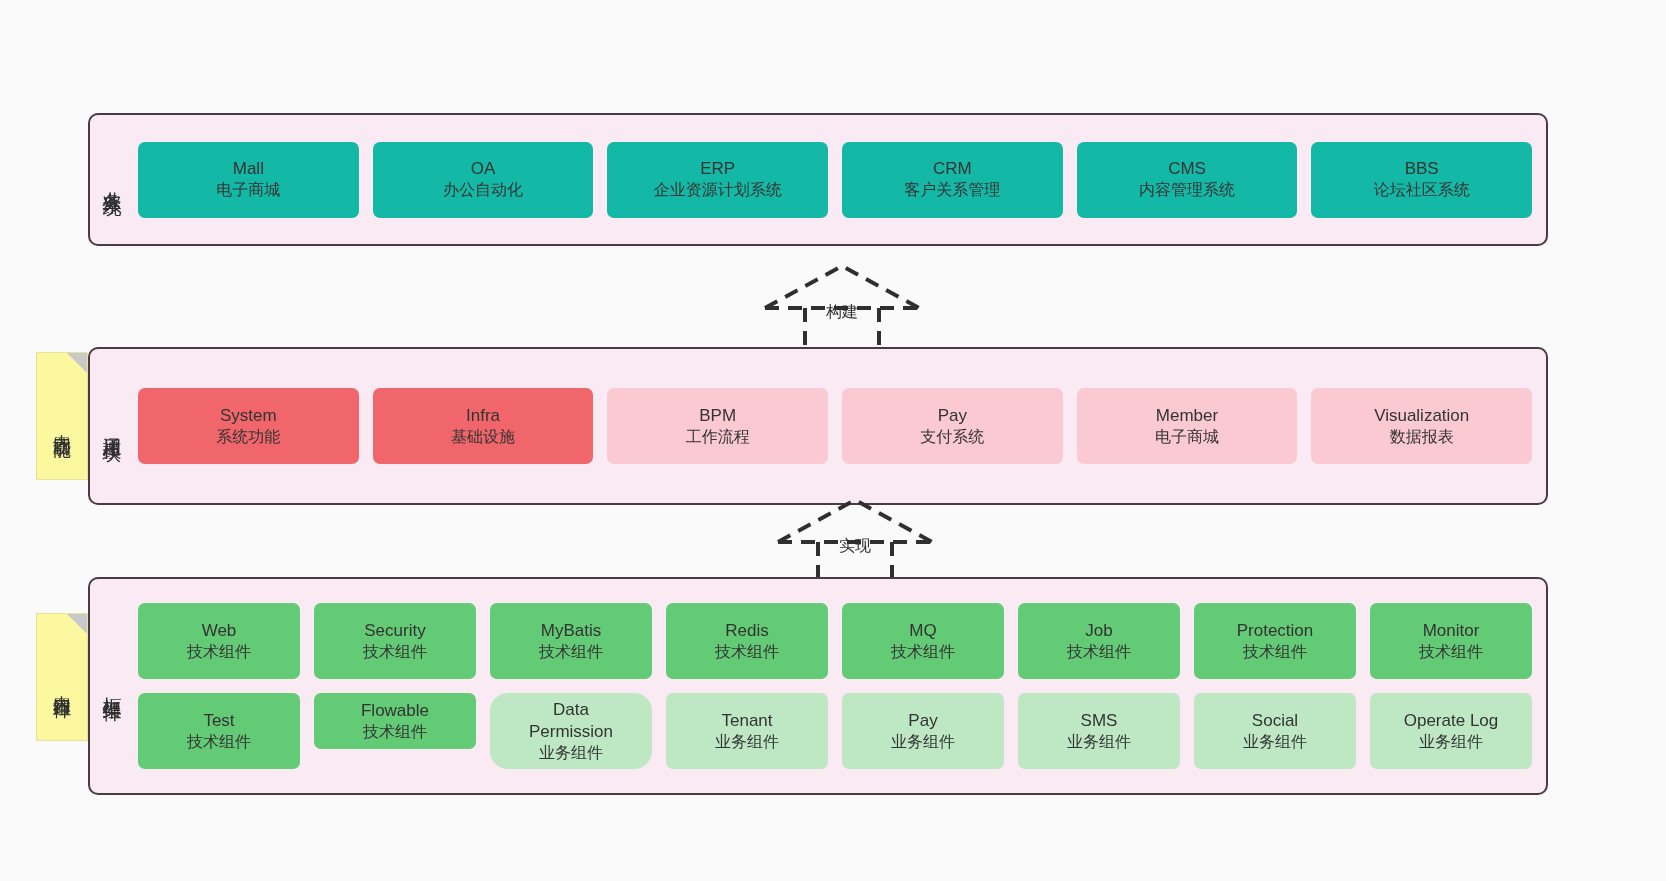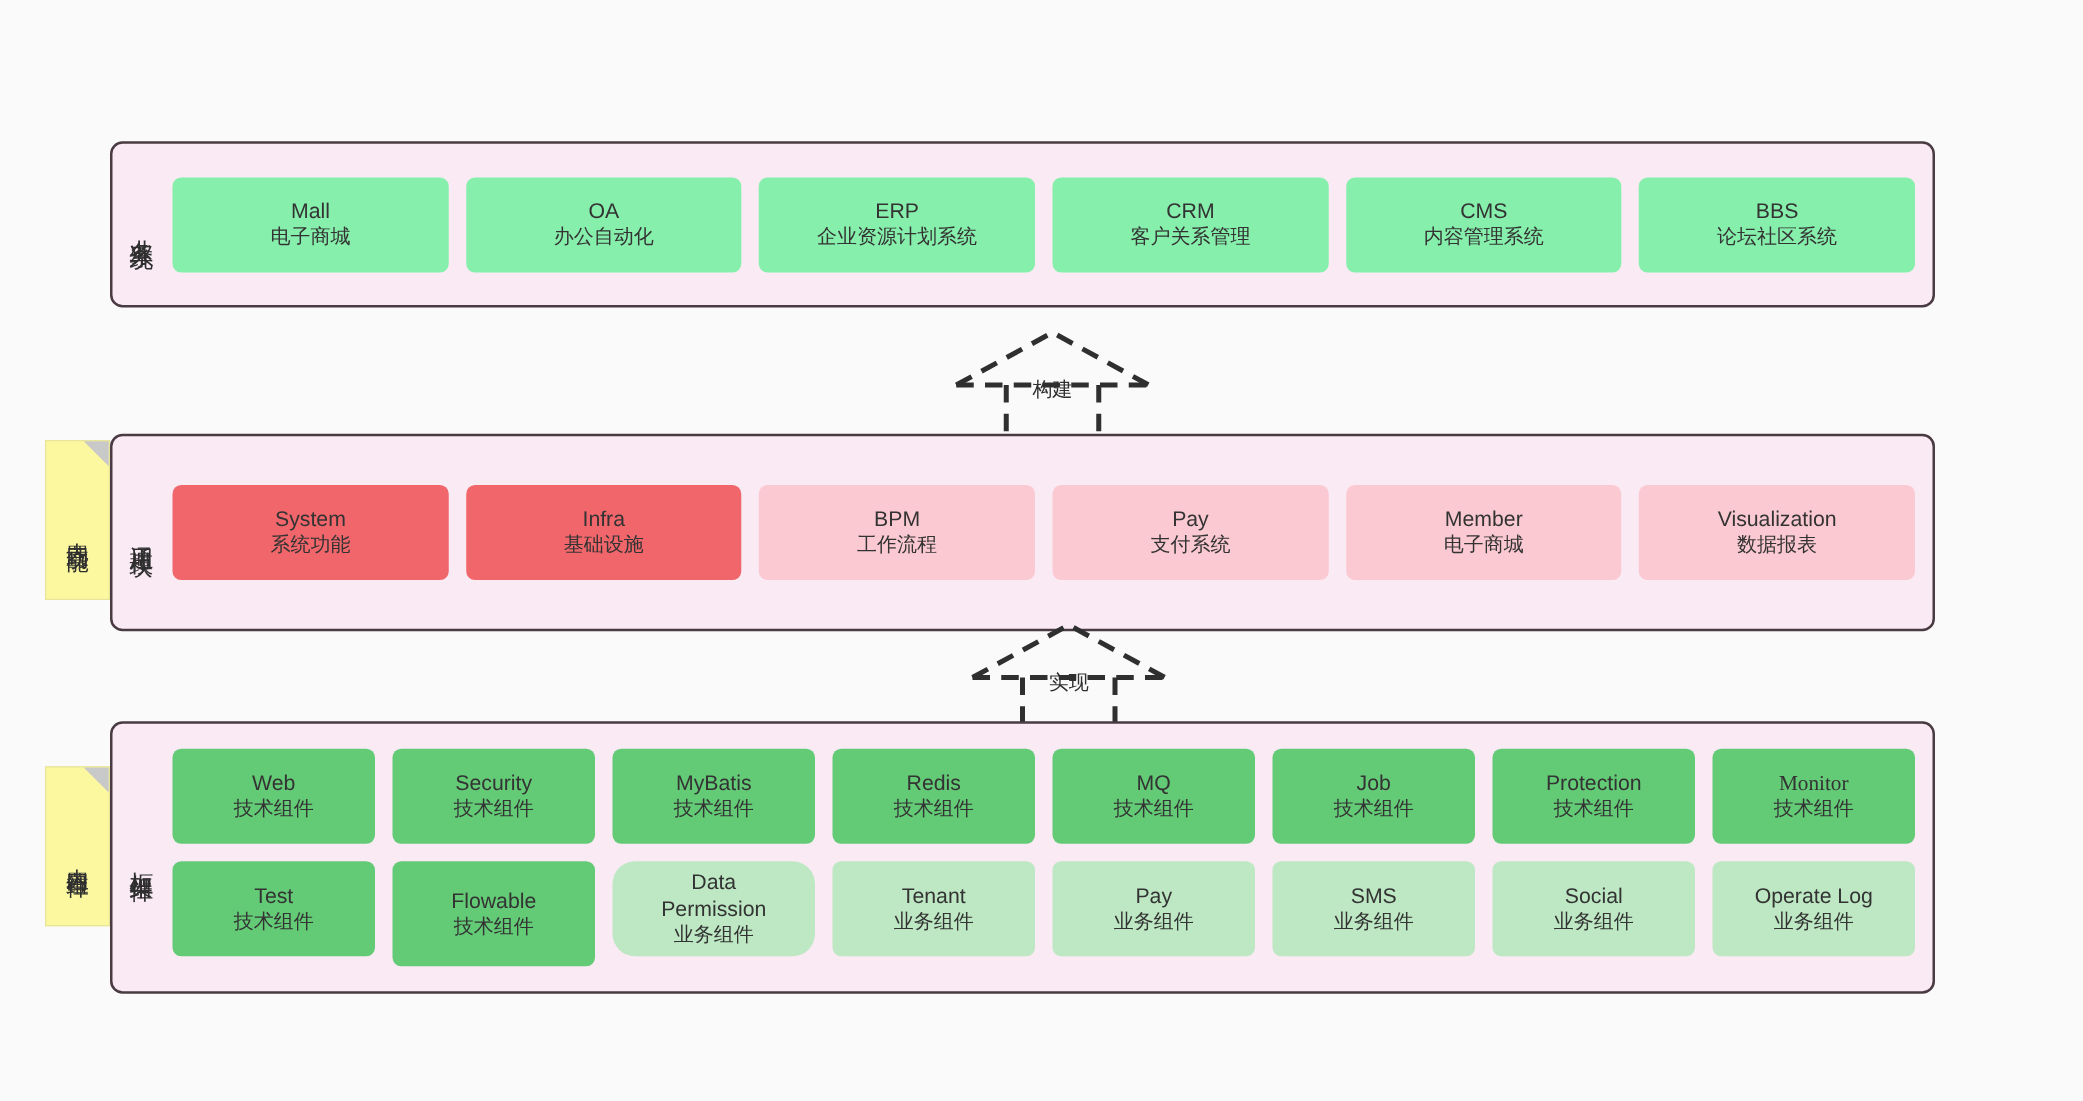--- a/index.html
+++ b/index.html
@@ -77,21 +77,21 @@
   }
   .card .t {
     font-size: 17px;
     color: #333333;
   }
   .card .s {
     font-size: 16px;
     color: #333333;
   }
 
-  .c-blue       { background: #86efac; }
+  .c-blue       { background: #14b8a6; }
   .c-red        { background: #f0666b; }
   .c-pink       { background: #fbc9d2; }
   .c-green      { background: #63ca76; }
   .c-lightgreen { background: #bde8c3; }
 
   
   .note {
     position: absolute;
     background: #fbf8a0;
     width: 52px;
@@ -295,35 +295,35 @@
         <div class="card c-green" style="height:76px;">
           <span class="t">Job</span>
           <span class="s">技术组件</span>
         </div>
 
         <div class="card c-green" style="height:76px;">
           <span class="t">Protection</span>
           <span class="s">技术组件</span>
         </div>
 
-        <div class="card c-green" style="height:76px;font-family:Liberation Serif, serif;">
+        <div class="card c-green" style="height:76px;">
           <span class="t">Monitor</span>
           <span class="s">技术组件</span>
         </div>
 
       </div>
 
       <div class="row">
 
         <div class="card c-green" style="height:76px;">
           <span class="t">Test</span>
           <span class="s">技术组件</span>
         </div>
 
-        <div class="card c-green" style="height:84px;">
+        <div class="card c-green" style="height:56px;">
           <span class="t">Flowable</span>
           <span class="s">技术组件</span>
         </div>
 
         <div class="card c-lightgreen" style="height:76px;border-radius:18px;">
           <span class="t" style="max-width:110px;">Data Permission</span>
           <span class="s">业务组件</span>
         </div>
 
         <div class="card c-lightgreen" style="height:76px;">

